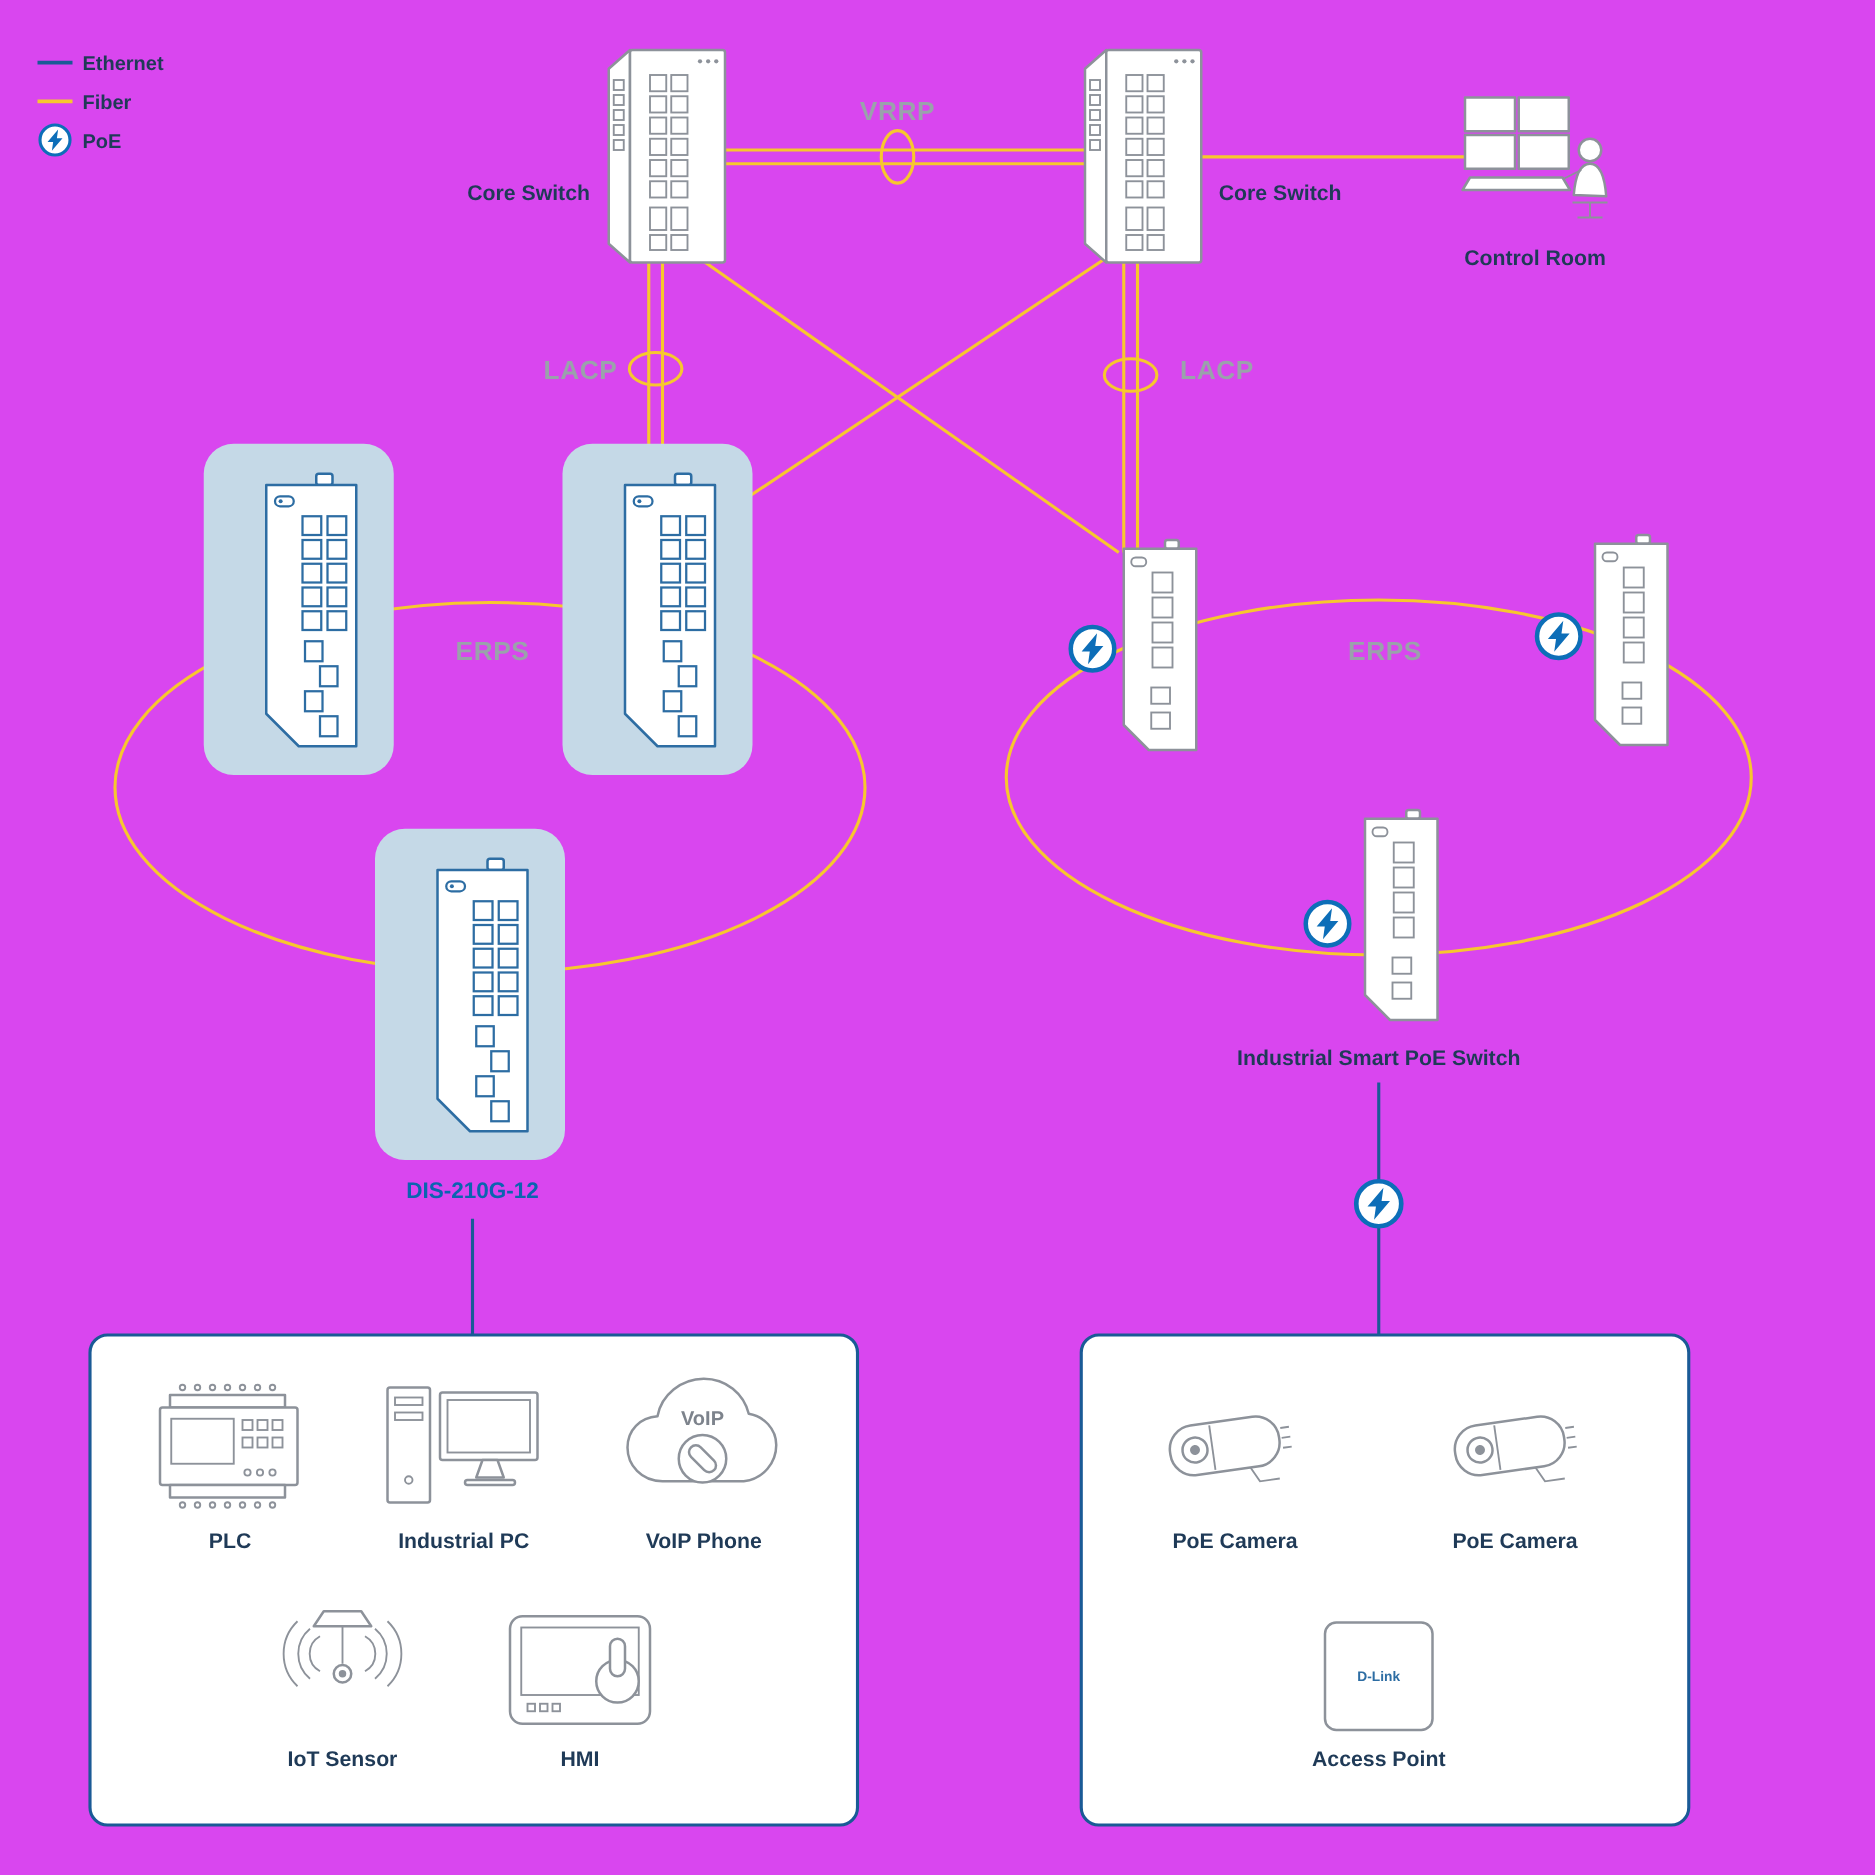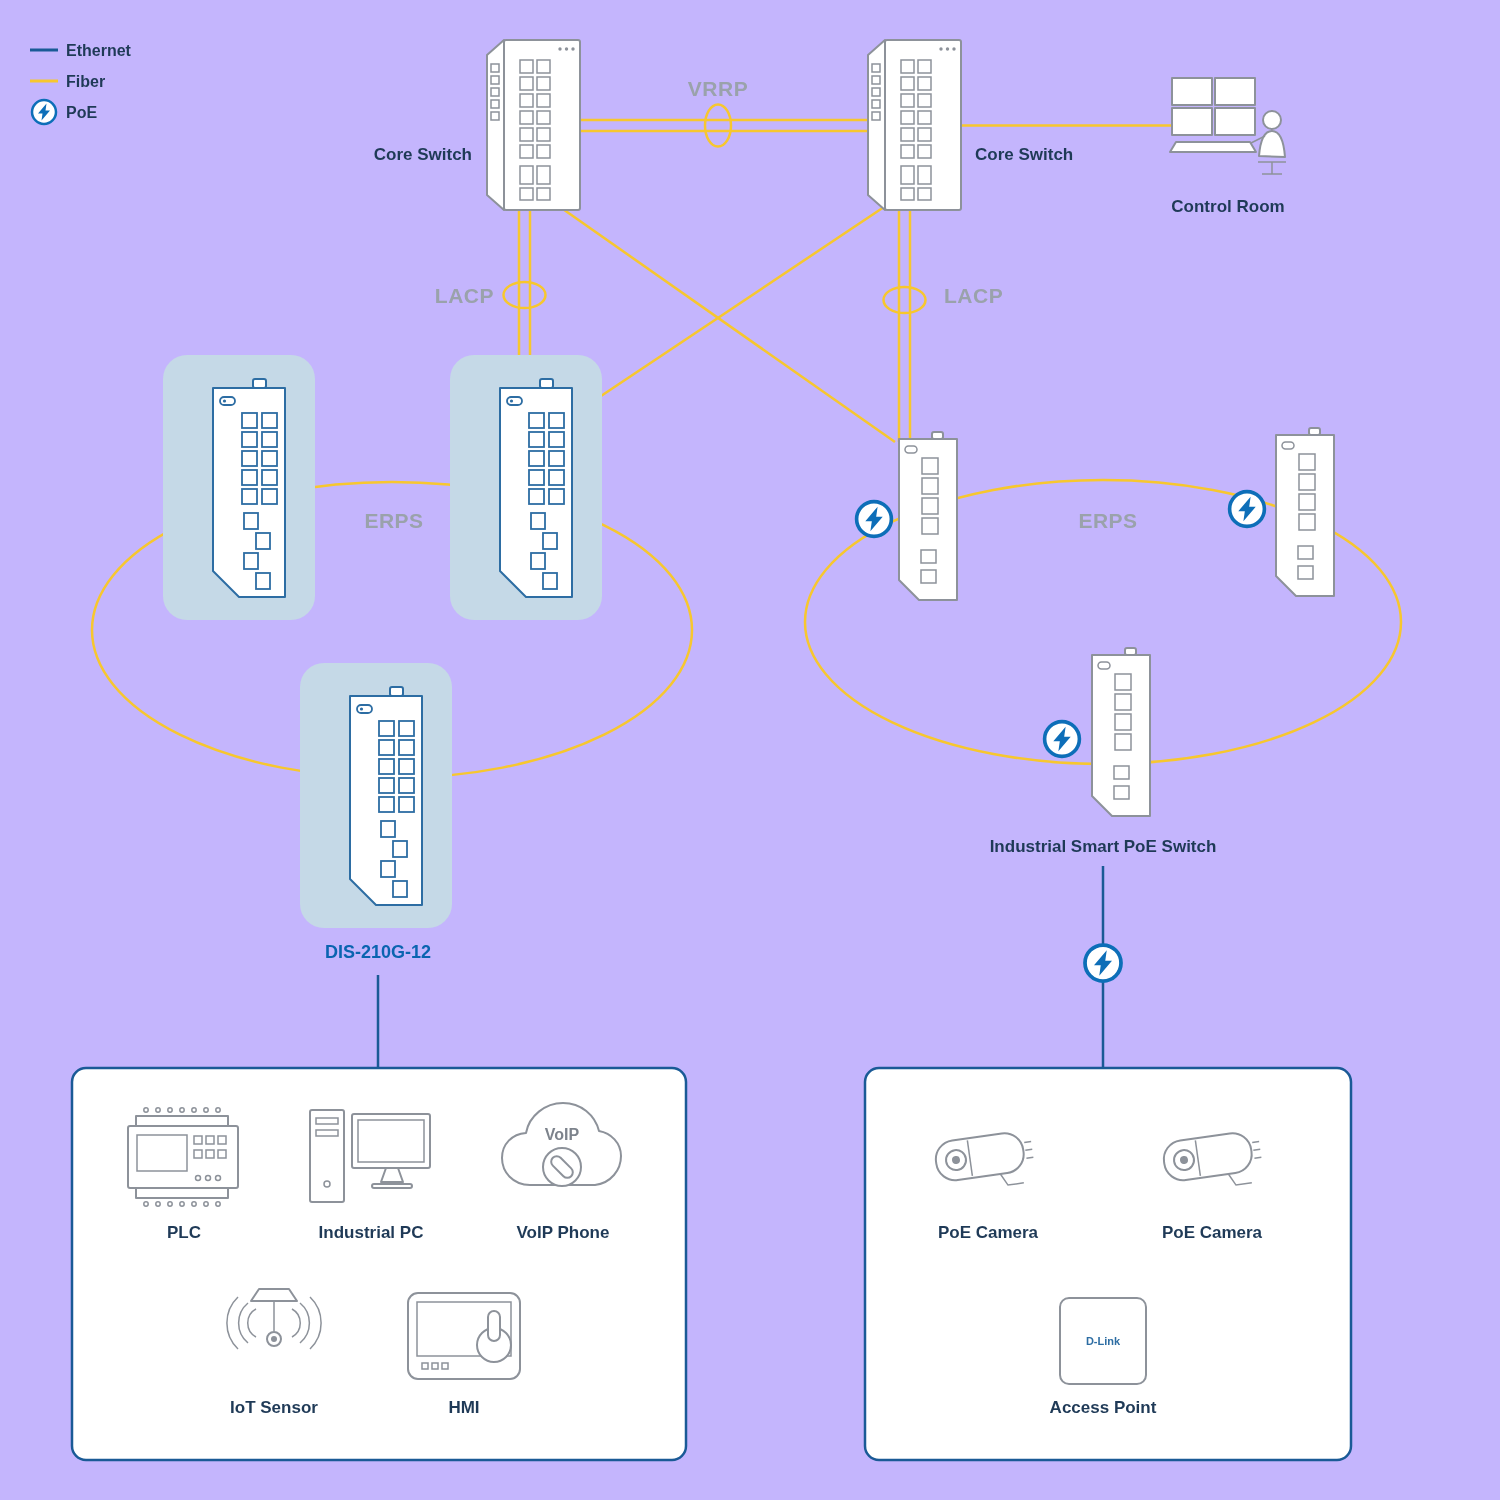--- a/index.html
+++ b/index.html
@@ -1,17 +1,17 @@
 <!DOCTYPE html>
 <html><head>
 <meta charset="utf-8">
 <title>diagram</title>
 <style>
   html,body{margin:0;padding:0;background:#fff;}
-  .canvas{position:relative;width:1500px;height:1500px;background:#c4b5fd;overflow:hidden;}
+  .canvas{position:relative;width:1500px;height:1500px;background:#d946ef;overflow:hidden;}
   svg text{font-family:"Liberation Sans","DejaVu Sans",sans-serif;}
   .device-label{font-size:17px;font-weight:bold;fill:#1f3a57;}
   .proto-label{font-size:21px;font-weight:bold;fill:#9aa2ab;letter-spacing:.5px;}
   .legend-label{font-size:16px;font-weight:bold;fill:#1f3a57;}
   .accent-label{font-size:18px;font-weight:bold;fill:#0a64b0;}
   .cloud-text{font-size:16px;font-weight:bold;fill:#7d838c;}
   .brand-text{font-size:11px;font-weight:bold;fill:#2d6da3;}
   .fiber{stroke:#f7c72e;stroke-width:2.5;fill:none;}
   .eth{stroke:#1a5a96;stroke-width:2.5;fill:none;}
   .gicon{stroke:#8d929a;fill:#fff;stroke-width:2;stroke-linejoin:round;stroke-linecap:round;}

